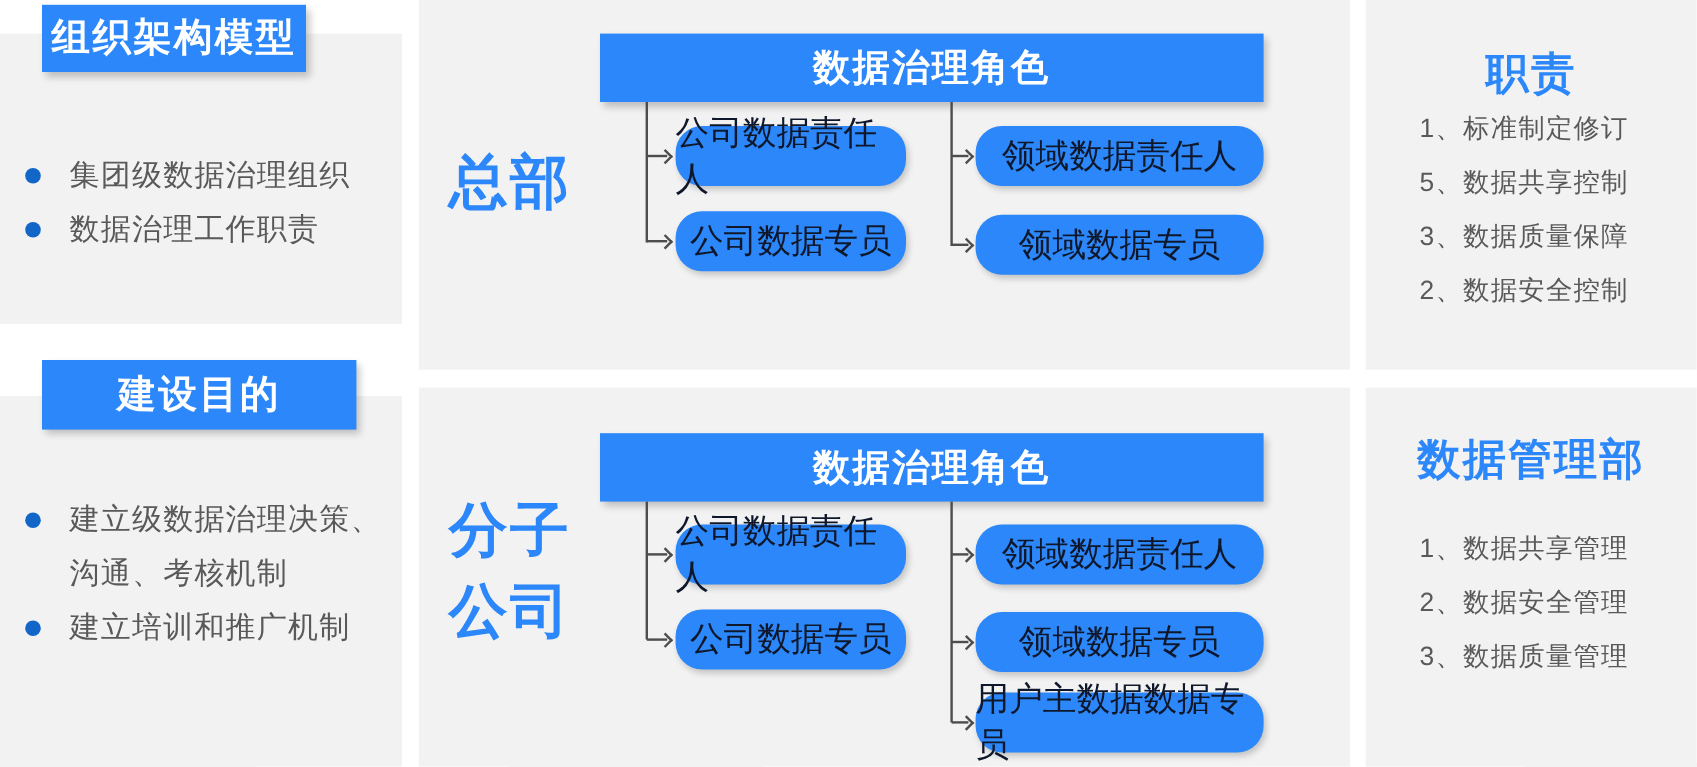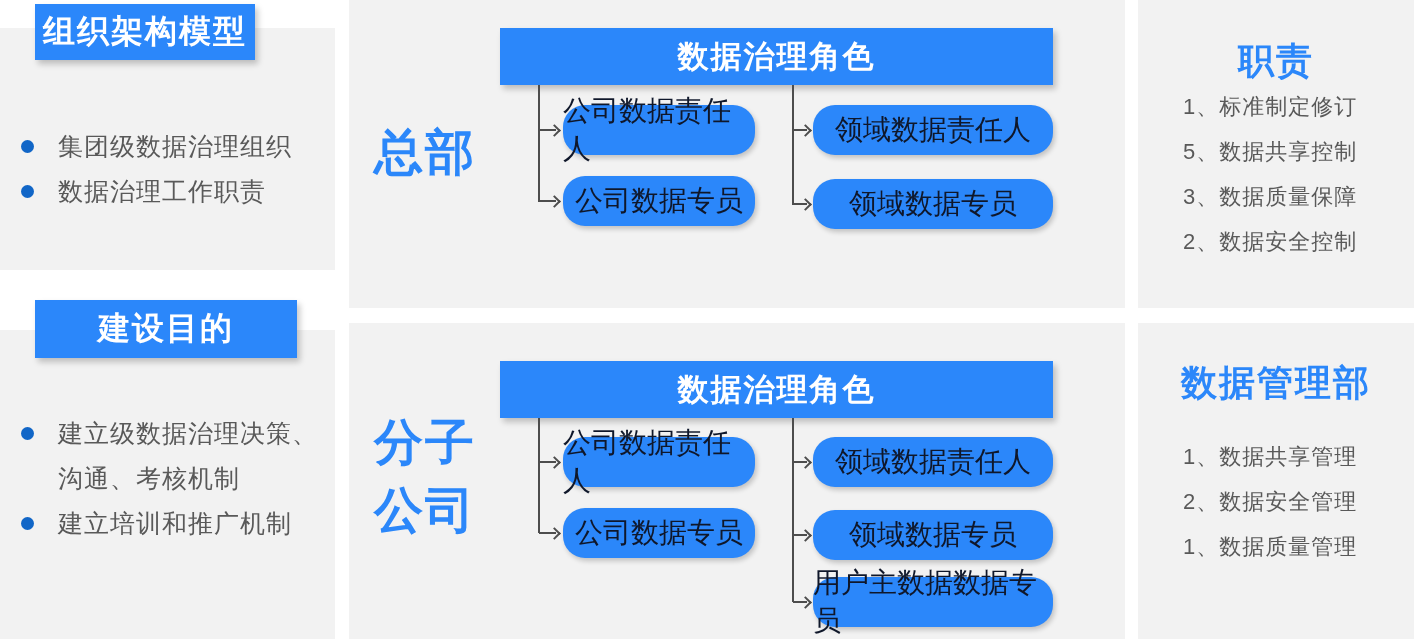--- a/index.html
+++ b/index.html
@@ -180,16 +180,16 @@
     <li>1、标准制定修订</li>
     <li>5、数据共享控制</li>
     <li>3、数据质量保障</li>
     <li>2、数据安全控制</li>
   </ul>
 
   <div class="rc-title" id="title-mgmt">数据管理部</div>
   <ul class="rc-list" id="list-mgmt">
     <li>1、数据共享管理</li>
     <li>2、数据安全管理</li>
-    <li>1、数据质量管理</li>
+    <li>3、数据质量管理</li>
   </ul>
 
 </div>
 
 </body></html>

